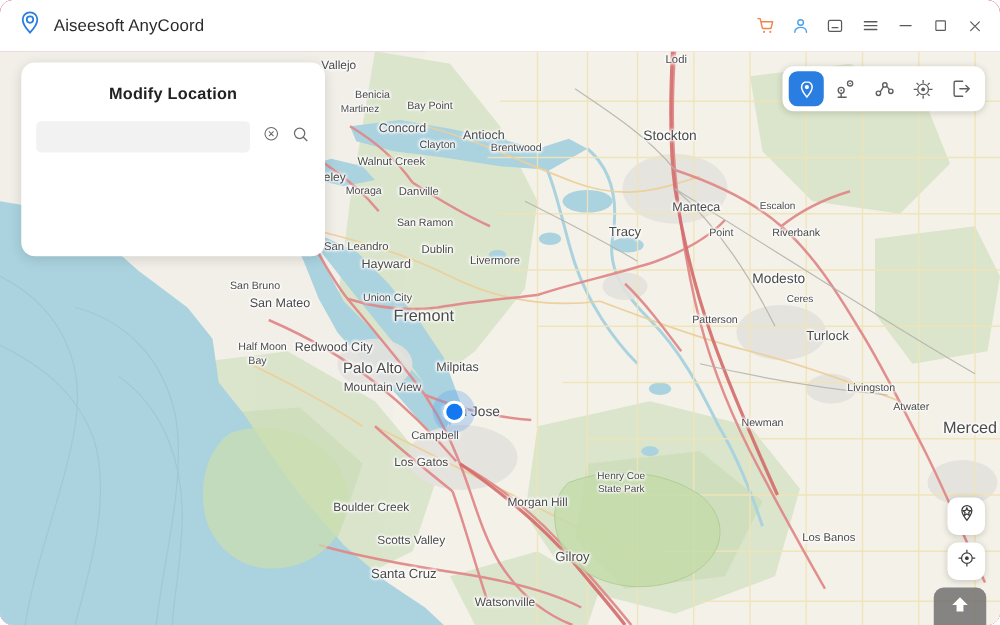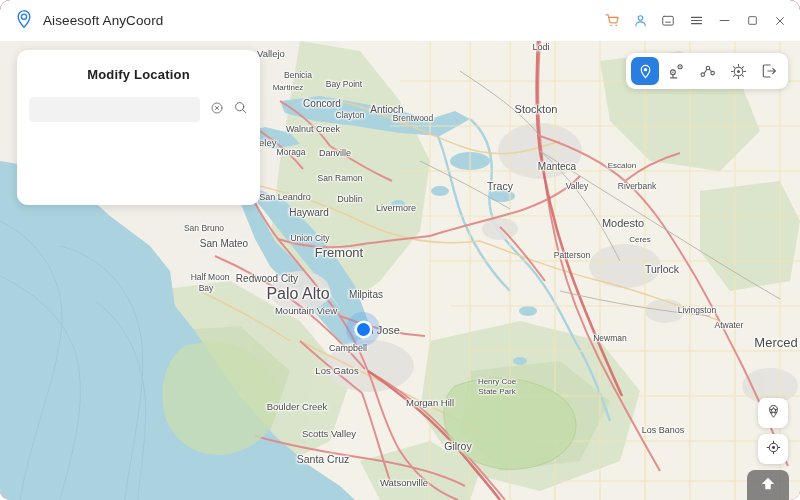--- a/index.html
+++ b/index.html
@@ -343,39 +343,39 @@
         <div class="map-label" style="left: 350px; top: 74px; font-size: 8.5px;">Clayton</div>
         <div class="map-label" style="left: 313px; top: 88px; font-size: 9px;">Walnut Creek</div>
         <div class="map-label" style="left: 413px; top: 77px; font-size: 8.5px;">Brentwood</div>
         <div class="map-label" style="left: 258px; top: 101px; font-size: 9.5px;">Berkeley</div>
         <div class="map-label" style="left: 291px; top: 111px; font-size: 8.5px;">Moraga</div>
         <div class="map-label" style="left: 335px; top: 112px; font-size: 9px;">Danville</div>
         <div class="map-label" style="left: 557px; top: 125px; font-size: 10px;">Manteca</div>
         <div class="map-label" style="left: 622px; top: 124px; font-size: 8px;">Escalon</div>
         <div class="map-label" style="left: 340px; top: 137px; font-size: 8.5px;">San Ramon</div>
         <div class="map-label" style="left: 500px; top: 145px; font-size: 10.5px;">Tracy</div>
-        <div class="map-label" style="left: 577px; top: 145px; font-size: 8.5px;">Valley</div>
+        <div class="map-label" style="left: 577px; top: 145px; font-size: 8.5px;">Point</div>
         <div class="map-label" style="left: 637px; top: 145px; font-size: 8.5px;">Riverbank</div>
         <div class="map-label" style="left: 285px; top: 156px; font-size: 9px;">San Leandro</div>
         <div class="map-label" style="left: 350px; top: 158px; font-size: 9px;">Dublin</div>
         <div class="map-label" style="left: 396px; top: 167px; font-size: 9px;">Livermore</div>
         <div class="map-label" style="left: 309px; top: 171px; font-size: 10px;">Hayward</div>
         <div class="map-label" style="left: 623px; top: 182px; font-size: 11px;">Modesto</div>
         <div class="map-label" style="left: 204px; top: 187px; font-size: 8.5px;">San Bruno</div>
         <div class="map-label" style="left: 310px; top: 197px; font-size: 8.5px;">Union City</div>
         <div class="map-label" style="left: 640px; top: 198px; font-size: 8px;">Ceres</div>
         <div class="map-label" style="left: 224px; top: 202px; font-size: 10px;">San Mateo</div>
         <div class="map-label" style="left: 339px; top: 211px; font-size: 13px;">Fremont</div>
         <div class="map-label" style="left: 572px; top: 214px; font-size: 8.5px;">Patterson</div>
         <div class="map-label" style="left: 662px; top: 228px; font-size: 10.5px;">Turlock</div>
         <div class="map-label" style="left: 210px; top: 236px; font-size: 8.5px;">Half Moon</div>
         <div class="map-label" style="left: 267px; top: 237px; font-size: 10px;">Redwood City</div>
         <div class="map-label" style="left: 206px; top: 247px; font-size: 8.5px;">Bay</div>
         <div class="map-label" style="left: 366px; top: 253px; font-size: 10px;">Milpitas</div>
-        <div class="map-label" style="left: 279px; top: 253px; font-size: 16px; padding-left: 38px;">Palo Alto</div>
+        <div class="map-label" style="left: 279px; top: 253px; font-size: 12px; padding-left: 38px;">Palo Alto</div>
         <div class="map-label" style="left: 306px; top: 269px; font-size: 9.5px;">Mountain View</div>
         <div class="map-label" style="left: 697px; top: 269px; font-size: 8.5px;">Livingston</div>
         <div class="map-label" style="left: 610px; top: 297px; font-size: 8.5px;">Newman</div>
         <div class="map-label" style="left: 729px; top: 284px; font-size: 8.5px;">Atwater</div>
         <div class="map-label" style="left: 377px; top: 289px; font-size: 11px;">San Jose</div>
         <div class="map-label" style="left: 776px; top: 301px; font-size: 13px;">Merced</div>
         <div class="map-label" style="left: 348px; top: 307px; font-size: 9px;">Campbell</div>
         <div class="map-label" style="left: 337px; top: 329px; font-size: 9.5px;">Los Gatos</div>
         <div class="map-label" style="left: 497px; top: 340px; font-size: 8px;">Henry Coe</div>
         <div class="map-label" style="left: 497px; top: 350px; font-size: 8px;">State Park</div>

